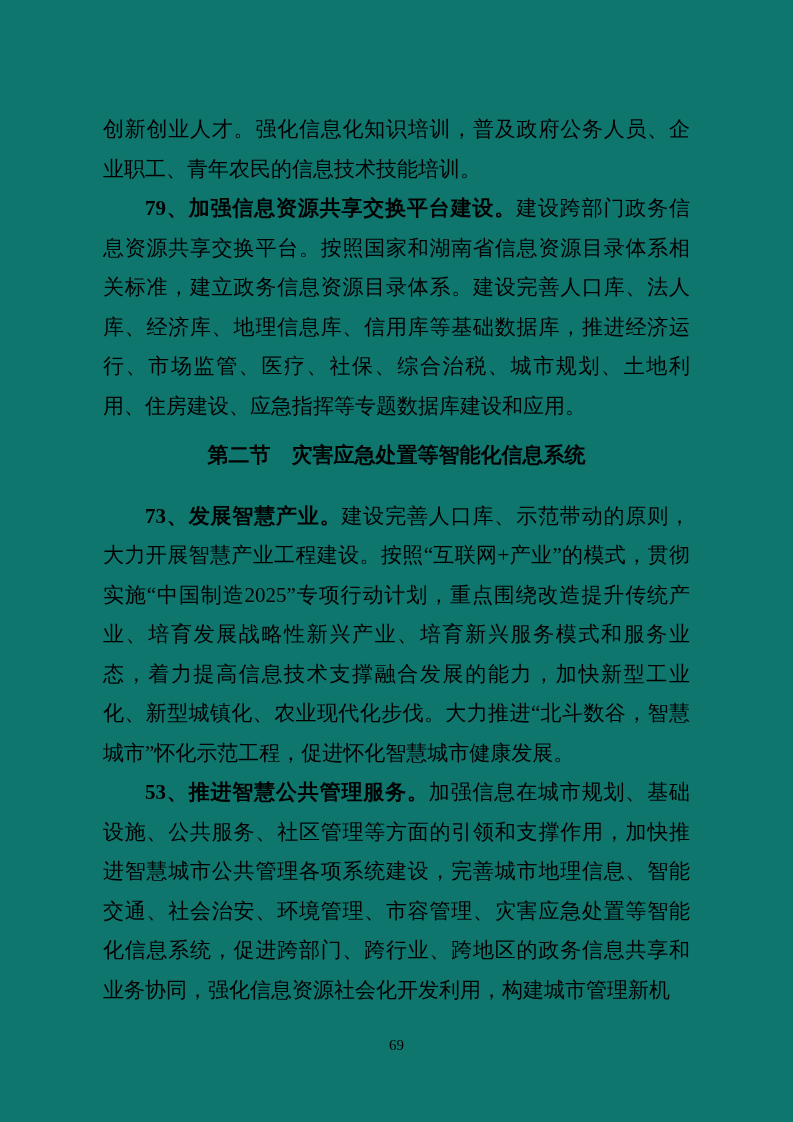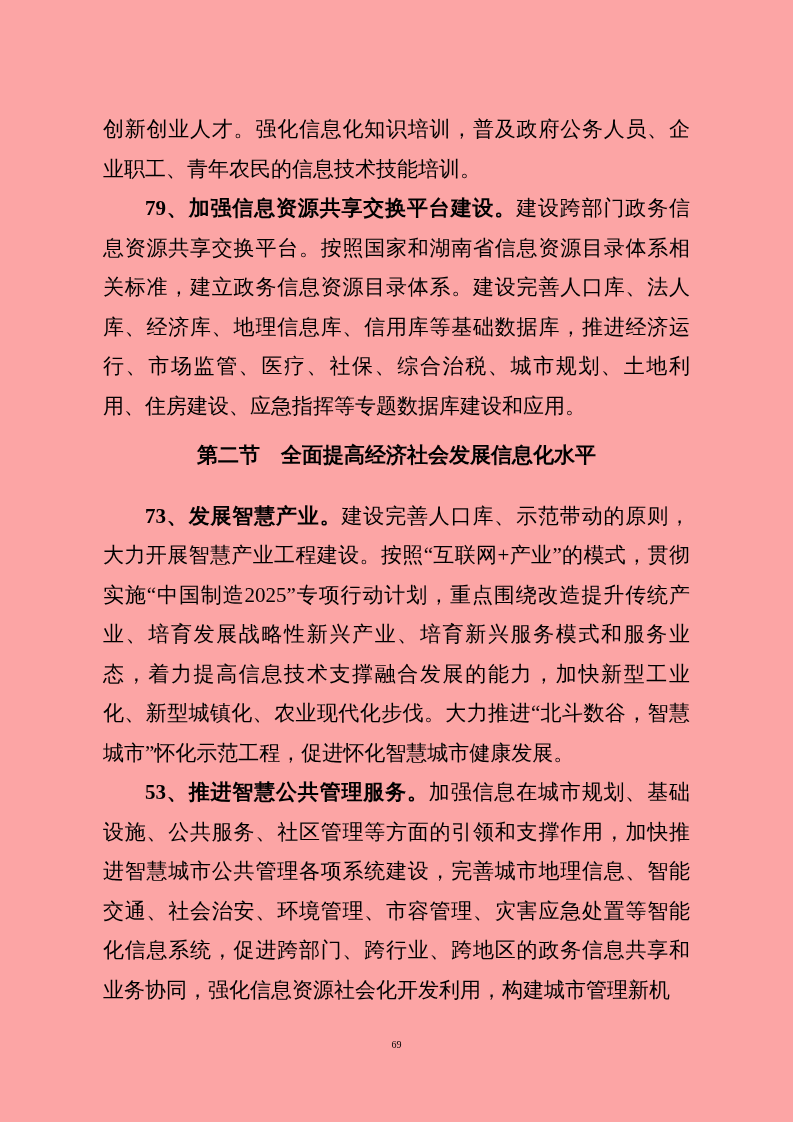--- a/index.html
+++ b/index.html
@@ -5,21 +5,21 @@
   html, body {
     margin: 0;
     padding: 0;
     background: #e8e8e8;
   }
   .page {
     position: relative;
     width: 793px;
     height: 1122px;
     margin: 0 auto;
-    background: #fca5a5;
+    background: #0f766e;
     overflow: hidden;
     font-family: "Liberation Serif", "DejaVu Serif", serif;
     color: #000000;
   }
   .content {
     padding: 110px 103px 0 103px;
     font-size: 21px;
     line-height: 39.5px;
     text-align: justify;
     text-justify: inter-character;
@@ -40,36 +40,36 @@
     font-weight: bold;
     text-align: center;
     text-indent: 0;
   }
   .page-number {
     position: absolute;
     bottom: 68px;
     left: 0;
     width: 100%;
     text-align: center;
-    font-size: 10px;
+    font-size: 15px;
     line-height: 18px;
     color: #000000;
   }
 </style>
 </head>
 <body>
 
 <div class="page">
   <div class="content">
 
     <p><span>创新创业人才。强化信息化知识培训，普及政府公务人员、企业职工、青年农民的信息技术技能培训。</span></p>
 
     <p class="indented"><span class="lead">79、加强信息资源共享交换平台建设。</span><span>建设跨部门政务信息资源共享交换平台。按照国家和湖南省信息资源目录体系相关标准，建立政务信息资源目录体系。建设完善人口库、法人库、经济库、地理信息库、信用库等基础数据库，推进经济运行、市场监管、医疗、社保、综合治税、城市规划、土地利用、住房建设、应急指挥等专题数据库建设和应用。</span></p>
 
-    <h2 class="section-heading">第二节　全面提高经济社会发展信息化水平</h2>
+    <h2 class="section-heading">第二节　灾害应急处置等智能化信息系统</h2>
 
     <p class="indented"><span class="lead">73、发展智慧产业。</span><span>建设完善人口库、示范带动的原则，大力开展智慧产业工程建设。按照“互联网+产业”的模式，贯彻实施“中国制造2025”专项行动计划，重点围绕改造提升传统产业、培育发展战略性新兴产业、培育新兴服务模式和服务业态，着力提高信息技术支撑融合发展的能力，加快新型工业化、新型城镇化、农业现代化步伐。大力推进“北斗数谷，智慧城市”怀化示范工程，促进怀化智慧城市健康发展。</span></p>
 
     <p class="indented"><span class="lead">53、推进智慧公共管理服务。</span><span>加强信息在城市规划、基础设施、公共服务、社区管理等方面的引领和支撑作用，加快推进智慧城市公共管理各项系统建设，完善城市地理信息、智能交通、社会治安、环境管理、市容管理、灾害应急处置等智能化信息系统，促进跨部门、跨行业、跨地区的政务信息共享和业务协同，强化信息资源社会化开发利用，构建城市管理新机</span></p>
 
   </div>
 
   <div class="page-number">69</div>
 </div>
 

